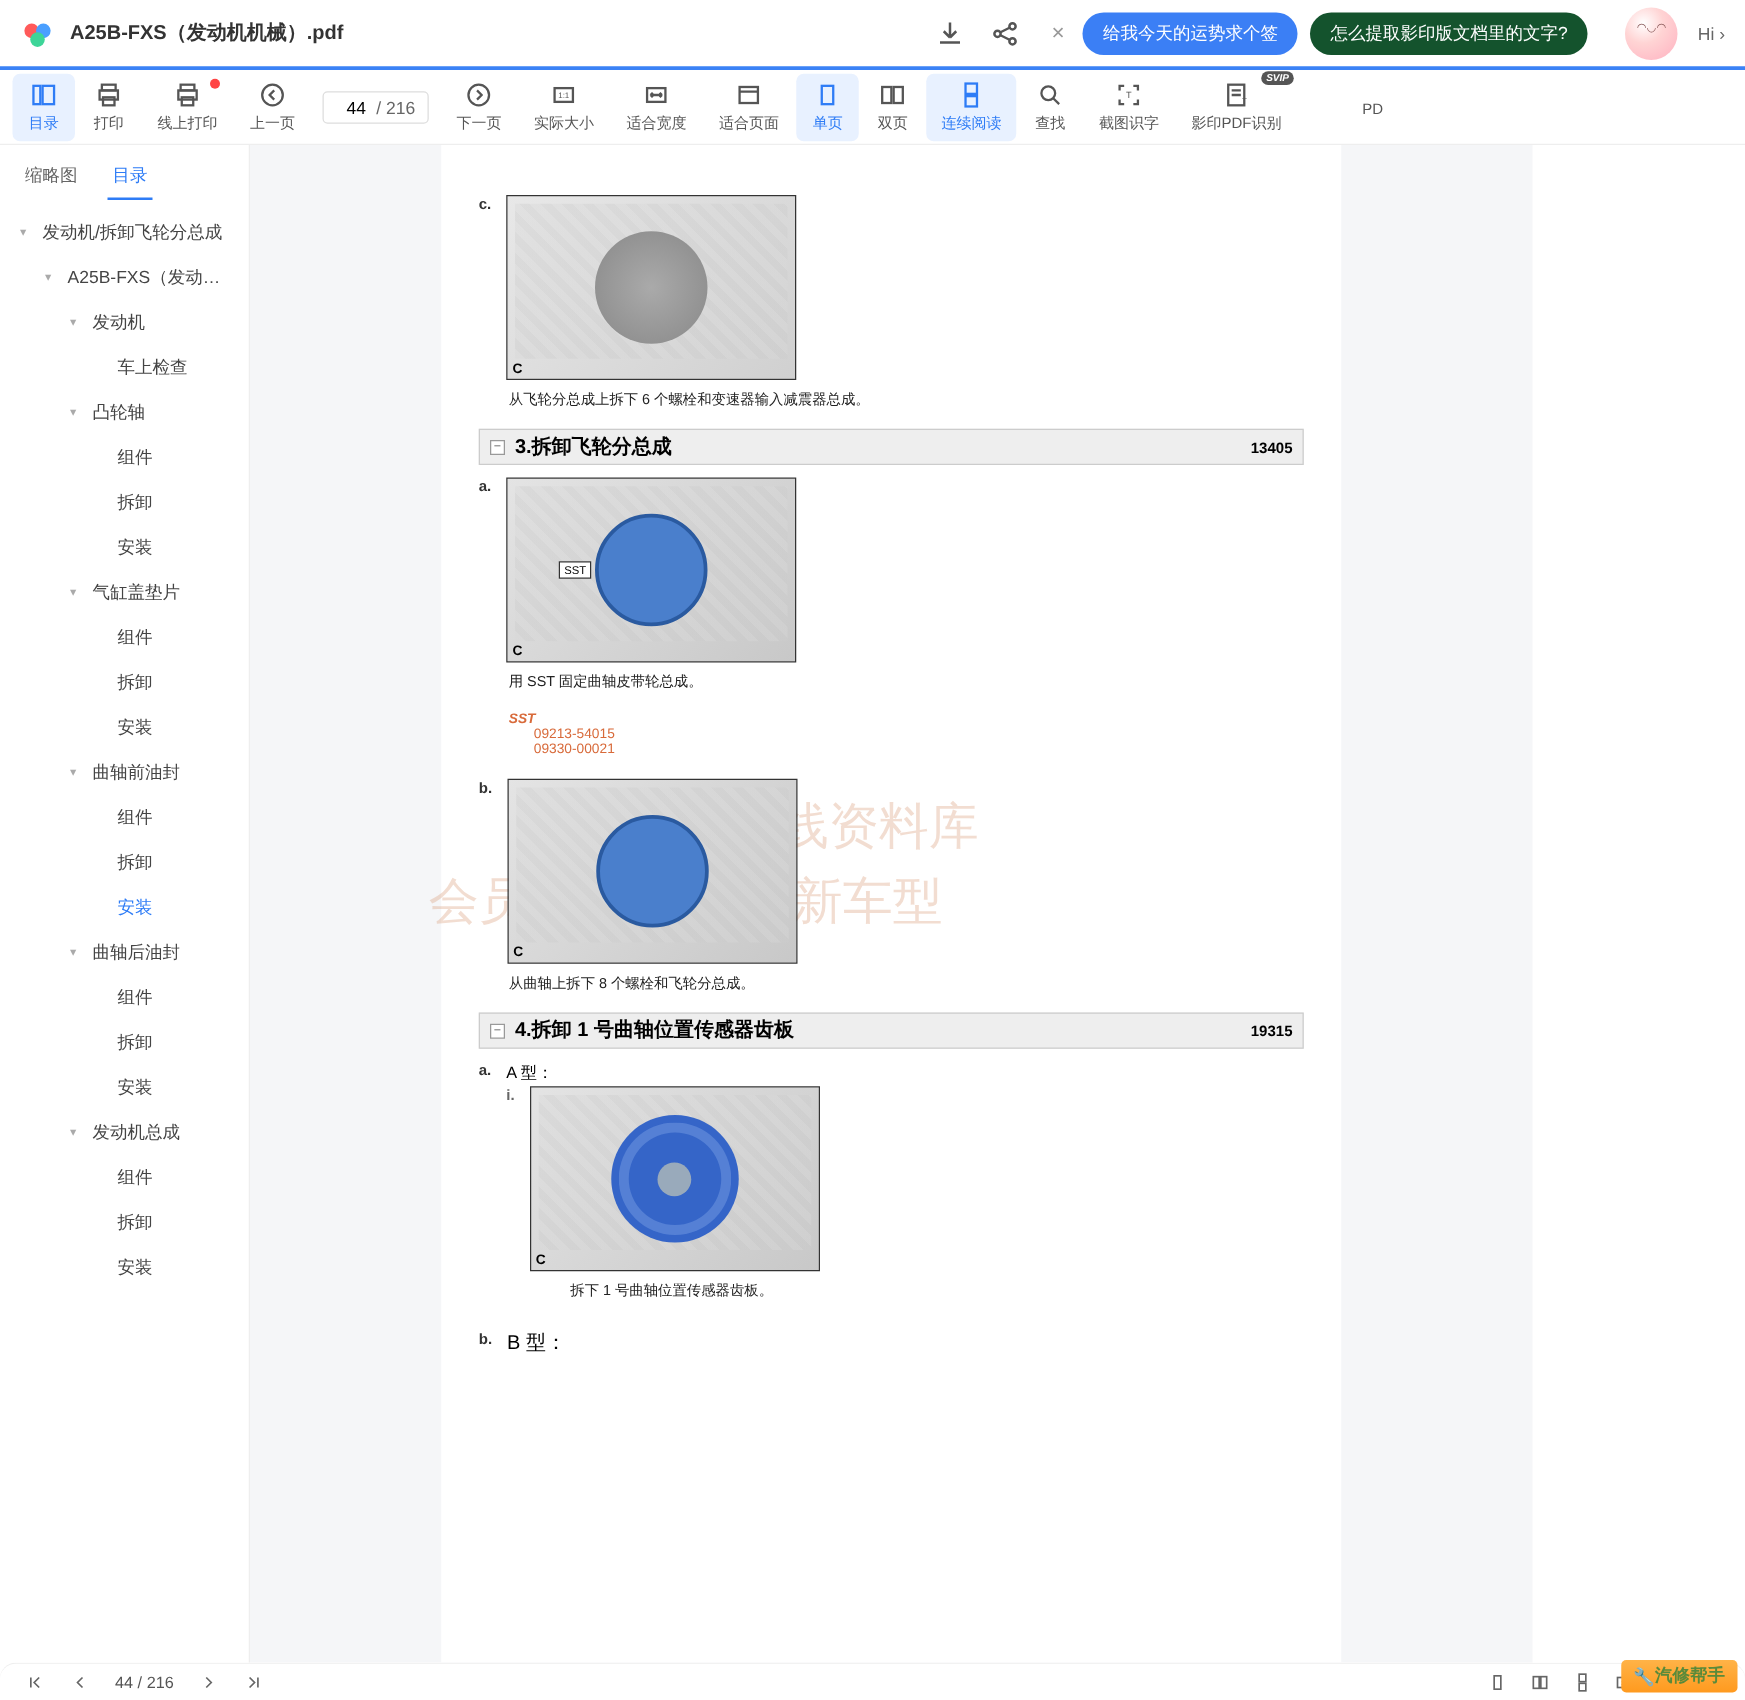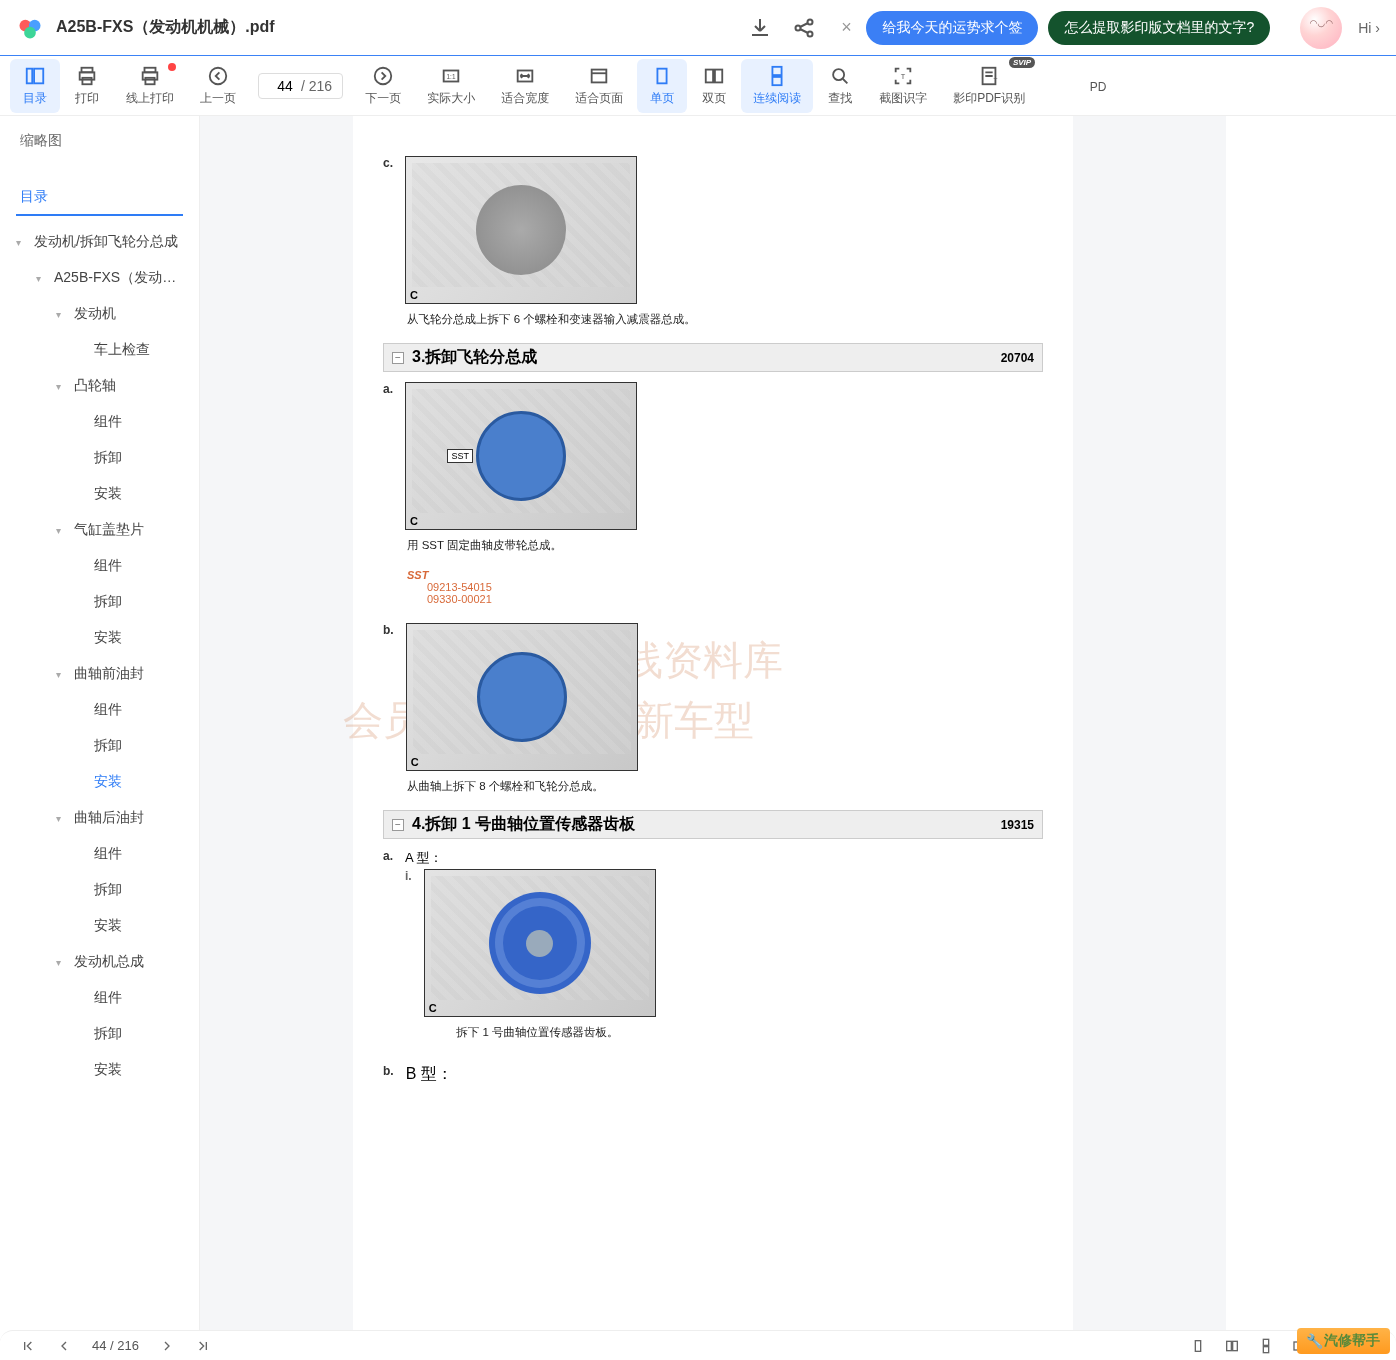--- a/index.html
+++ b/index.html
@@ -1,18 +1,18 @@
 <!DOCTYPE html>
 <html><head>
   <meta charset="utf-8">
   <style>
     * { margin: 0; padding: 0; box-sizing: border-box; }
     body { font-family: "Microsoft YaHei", sans-serif; background: #fff; overflow: hidden; }
     
-    .top-bar { height: 56px; display: flex; align-items: center; padding: 0 16px; border-bottom: 1px solid #3b82f6; background: #fff; position: relative; }
+    .top-bar { height: 56px; display: flex; align-items: center; padding: 0 16px; border-bottom: 3px solid #3b82f6; background: #fff; position: relative; }
     .logo { width: 28px; height: 28px; margin-right: 12px; }
     .doc-title { font-size: 16px; font-weight: 600; color: #333; flex: 1; }
     .top-actions { display: flex; gap: 20px; align-items: center; margin-right: 20px; }
     .icon-btn { width: 24px; height: 24px; cursor: pointer; }
     .ai-section { display: flex; align-items: center; gap: 10px; }
     .close-ai { color: #999; cursor: pointer; width: 20px; height: 20px; display: flex; align-items: center; justify-content: center; font-size: 18px; }
     .ai-pill { padding: 8px 16px; border-radius: 20px; color: #fff; font-size: 14px; cursor: pointer; }
     .ai-pill.blue { background: #3b7ff5; }
     .ai-pill.purple { background: #14532d; }
     .avatar { width: 42px; height: 42px; border-radius: 50%; background: radial-gradient(circle at 35% 30%, #fff, #ffd4d4 40%, #ffb0c0); margin-left: 20px; position:relative; }
@@ -27,21 +27,21 @@
     .tool-btn.active .tool-icon { color: #2e7cf6; }
     .tool-label { font-size: 12px; color: #555; margin-top: 3px; }
     .red-dot { position: absolute; top: 4px; right: 10px; width: 8px; height: 8px; background: #ff4444; border-radius: 50%; }
     .svip-badge { position: absolute; top: -2px; right: 2px; background: #555; color: #fff; font-size: 8px; padding: 1px 4px; border-radius: 6px; font-style:italic; font-weight:bold; }
     .page-input-box { display: flex; align-items: center; border: 1px solid #ddd; border-radius: 4px; padding: 4px 10px; margin: 0 8px; }
     .page-input { width: 32px; border: none; outline: none; text-align: center; font-size: 14px; }
     .page-total { font-size: 14px; color: #666; }
     
     .main { display: flex; height: calc(100vh - 146px); }
     .sidebar { width: 200px; border-right: 1px solid #eee; display: flex; flex-direction: column; }
-    .side-tabs { display: flex; padding: 8px 16px 0; gap: 20px; flex-direction: column; }
+    .side-tabs { display: flex; padding: 8px 16px 0; gap: 20px; }
     .side-tab { padding: 8px 4px; font-size: 14px; color: #666; cursor: pointer; border-bottom: 2px solid transparent; }
     .side-tab.active { color: #2e7cf6; border-bottom-color: #2e7cf6; }
     .outline { flex: 1; overflow-y: auto; padding: 8px 0; }
     .outline-item { display: flex; align-items: center; padding: 9px 8px; cursor: pointer; font-size: 14px; color: #444; }
     .outline-item.active { color: #2e7cf6; }
     .outline-caret { width: 14px; color: #aaa; font-size: 10px; margin-right: 4px; }
     .outline-item .spacer { display: inline-block; }
     
     .content { flex: 1; background: #f5f6f8; overflow-y: auto; position: relative; }
     .page-paper { background: #fff; margin: 0 auto; width: 720px; padding: 40px 30px; min-height: 100%; }
@@ -363,21 +363,21 @@
           <div class="engine-bg"></div>
           <div class="clutch"></div>
           <span class="fig-label-c">C</span>
         </div>
       </div>
       <div class="fig-caption">从飞轮分总成上拆下 6 个螺栓和变速器输入减震器总成。</div>
 
       <div class="section-hdr">
         <div class="sec-minus">−</div>
         <span class="sec-title">3.拆卸飞轮分总成</span>
-        <span class="sec-code">20704</span>
+        <span class="sec-code">13405</span>
       </div>
 
       <div class="step-row">
         <span class="step-marker">a.</span>
         <div class="fig-box2">
           <div class="engine-bg"></div>
           <div class="flywheel"></div>
           <div class="sst-tag">SST</div>
           <span class="fig-label-c">C</span>
         </div>

